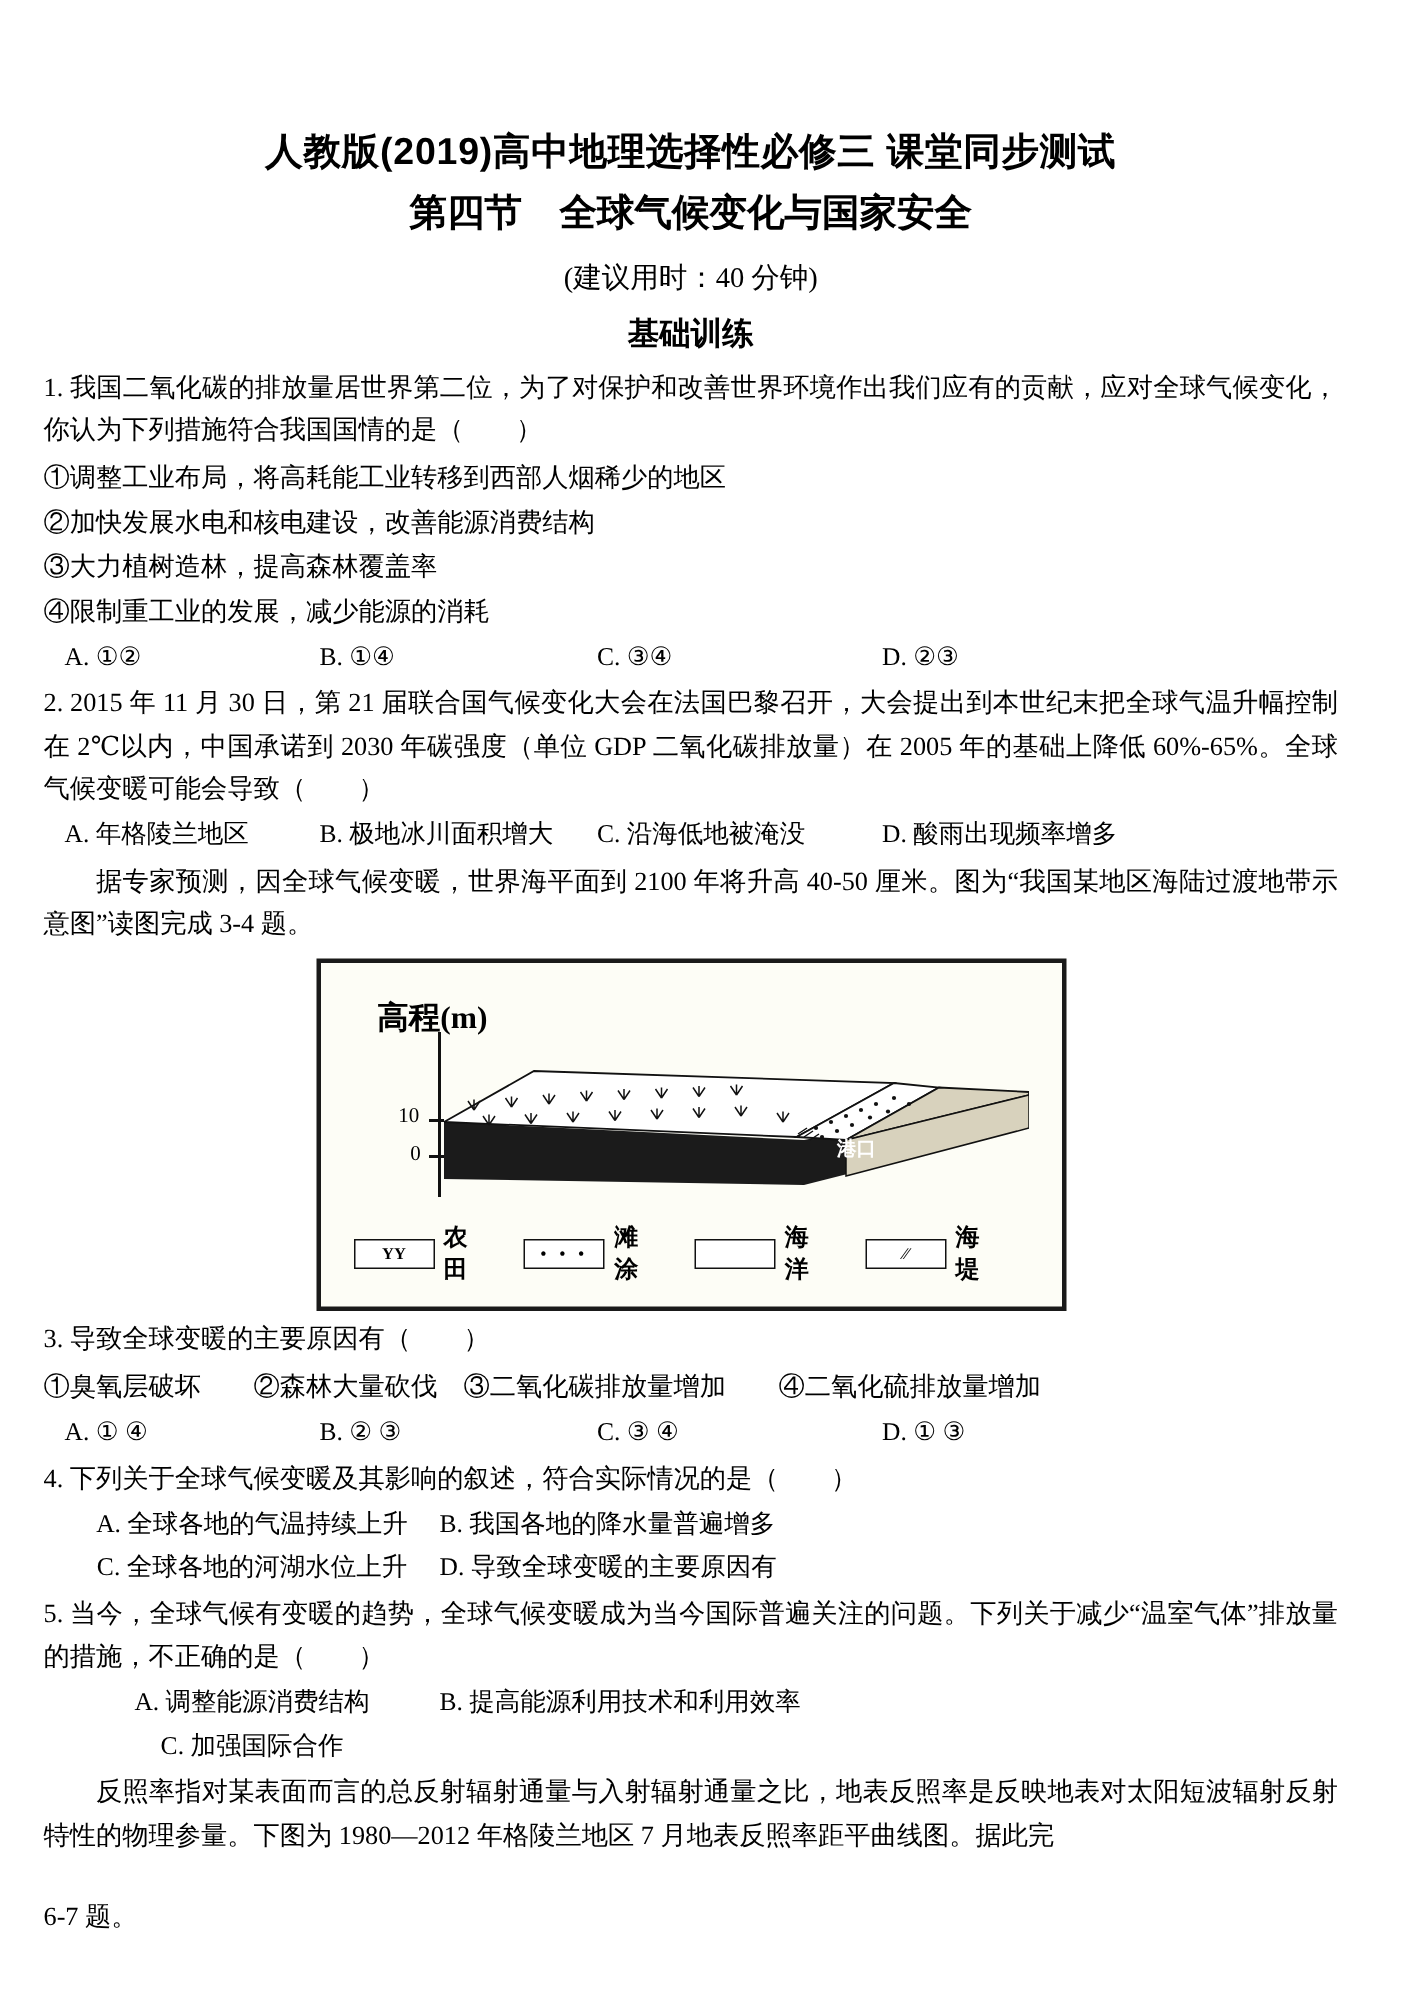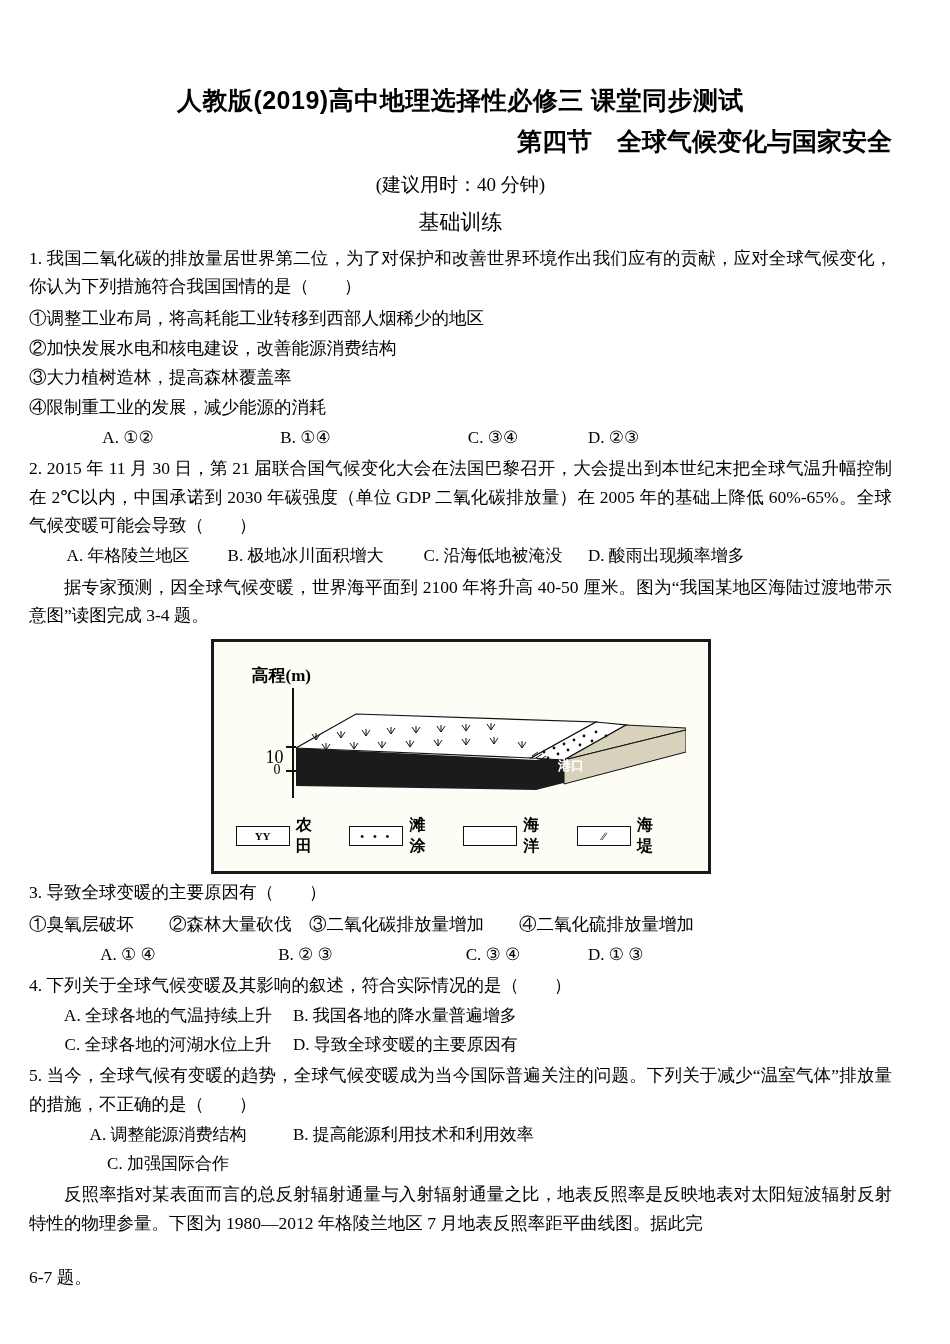--- a/index.html
+++ b/index.html
@@ -23,35 +23,35 @@
   }
   .title-main {
     text-align: center;
     font-size: 25px;
     font-weight: bold;
     letter-spacing: 0.5px;
     margin: 14px 0 4px 0;
     font-family: "Liberation Sans", "DejaVu Sans", sans-serif;
   }
   .title-sub {
-    text-align: right;
+    text-align: center;
     font-size: 25px;
     font-weight: bold;
     margin: 8px 0 2px 0;
     font-family: "Liberation Sans", "DejaVu Sans", sans-serif;
   }
   .title-note {
     text-align: center;
     font-size: 19px;
     margin: 14px 0 4px 0;
   }
   .section-head {
     text-align: center;
     font-size: 21px;
-    font-weight: normal;
+    font-weight: bold;
     margin: 10px 0 8px 0;
     font-family: "Liberation Sans", "DejaVu Sans", sans-serif;
   }
   .q {
     font-size: 17.5px;
     line-height: 1.62;
     margin: 3px 0;
     text-align: justify;
   }
   .q-body {
@@ -61,21 +61,20 @@
     text-indent: 2em;
   }
   .opt-row {
     font-size: 17px;
     line-height: 1.6;
     margin: 2px 0 2px 0;
     display: flex;
   }
   .opt-row.four > span {
     display: inline-block;
-    text-align: center;
   }
   .opt-a { width: 170px; padding-left: 14px; }
   .opt-b { width: 185px; }
   .opt-c { width: 190px; }
   .opt-d { width: auto; }
 
   .opt-row.two > span { display: inline-block; }
   .two-a { width: 250px; padding-left: 14px; text-align: center; }
   .two-b { width: auto; }
 
@@ -94,37 +93,37 @@
     height: 235px;
     border: 3px solid #1a1a1a;
     background: #fdfdf6;
     position: relative;
     box-sizing: border-box;
   }
   .fig-label-y {
     position: absolute;
     left: 38px;
     top: 22px;
-    font-size: 17px;
+    font-size: 21px;
     font-weight: bold;
     font-family: "Liberation Serif", serif;
   }
   .axis-v {
     position: absolute;
     left: 78px;
     top: 46px;
     width: 2px;
     height: 110px;
     background: #111;
   }
   .tick10 {
     position: absolute;
     left: 52px;
-    top: 105px;
-    font-size: 18px;
+    top: 95px;
+    font-size: 14px;
   }
   .tick0 {
     position: absolute;
     left: 60px;
     top: 120px;
     font-size: 14px;
   }
   .tickline-a {
     position: absolute;
     left: 72px;

